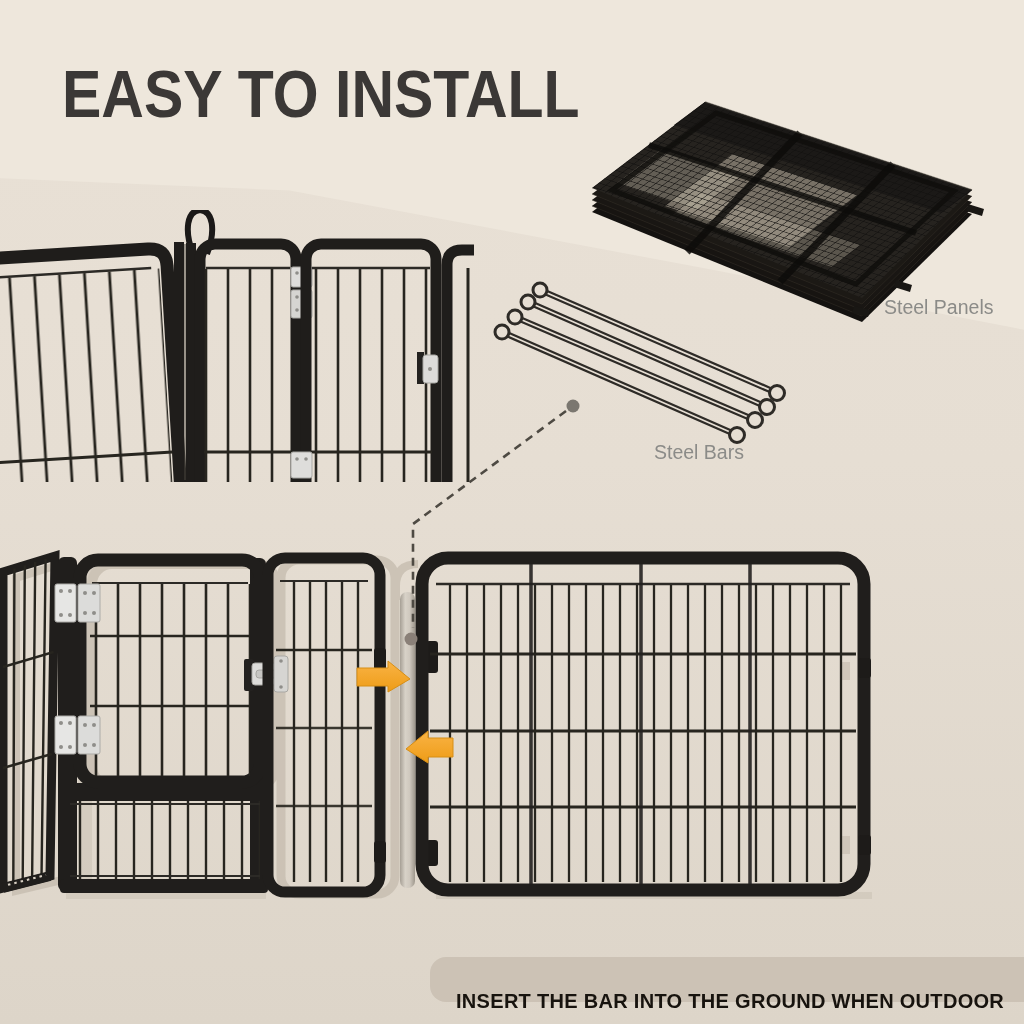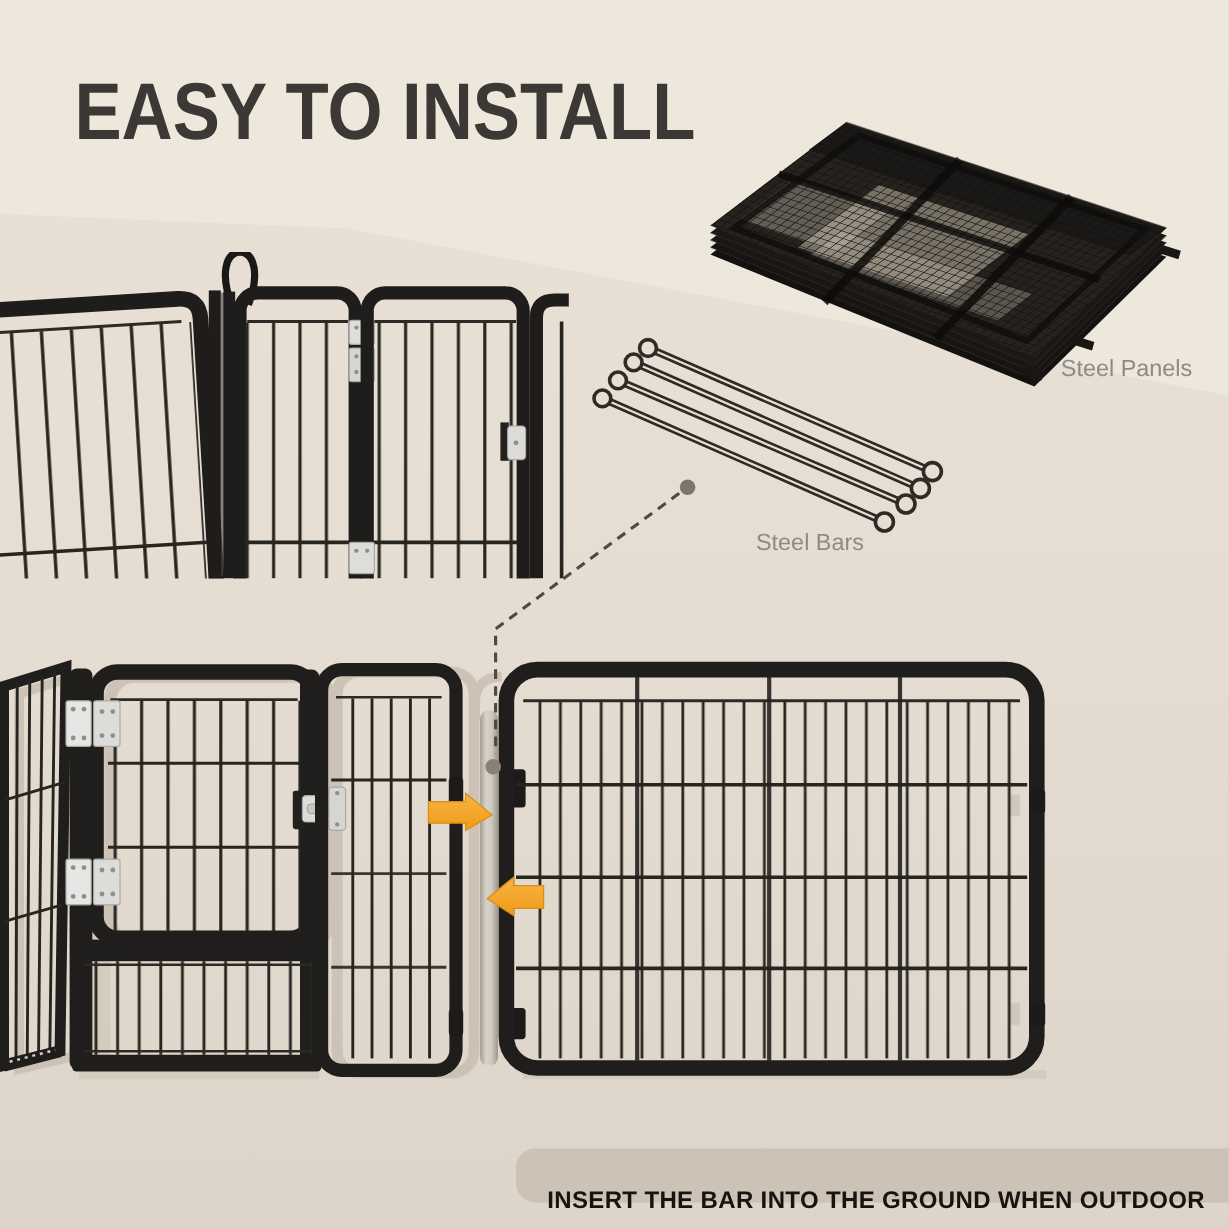--- a/index.html
+++ b/index.html
@@ -18,21 +18,21 @@
     position:absolute;left:62px;top:60px;
     font-size:67px;font-weight:bold;line-height:1;
     letter-spacing:0px;color:#3b3836;
     transform:scaleX(0.88);transform-origin:left top;
     white-space:nowrap;
   }
   .callout-label{
     position:absolute;font-size:19.5px;color:#8b8b88;white-space:nowrap;text-align:center;
   }
   .lbl-panels{left:884px;top:296px;}
-  .lbl-bars{left:630px;top:441px;}
+  .lbl-bars{left:654px;top:441px;}
   .footer-bar{
     position:absolute;left:430px;top:957px;right:-26px;height:45px;
     background:#ccc2b5;border-radius:16px;
     display:flex;align-items:center;padding-left:26px;box-sizing:border-box;
   }
   .footer-text{
     font-size:20px;font-weight:bold;letter-spacing:.3px;color:#17130e;white-space:nowrap;margin-top:44px;
   }
 </style>
 </head>

